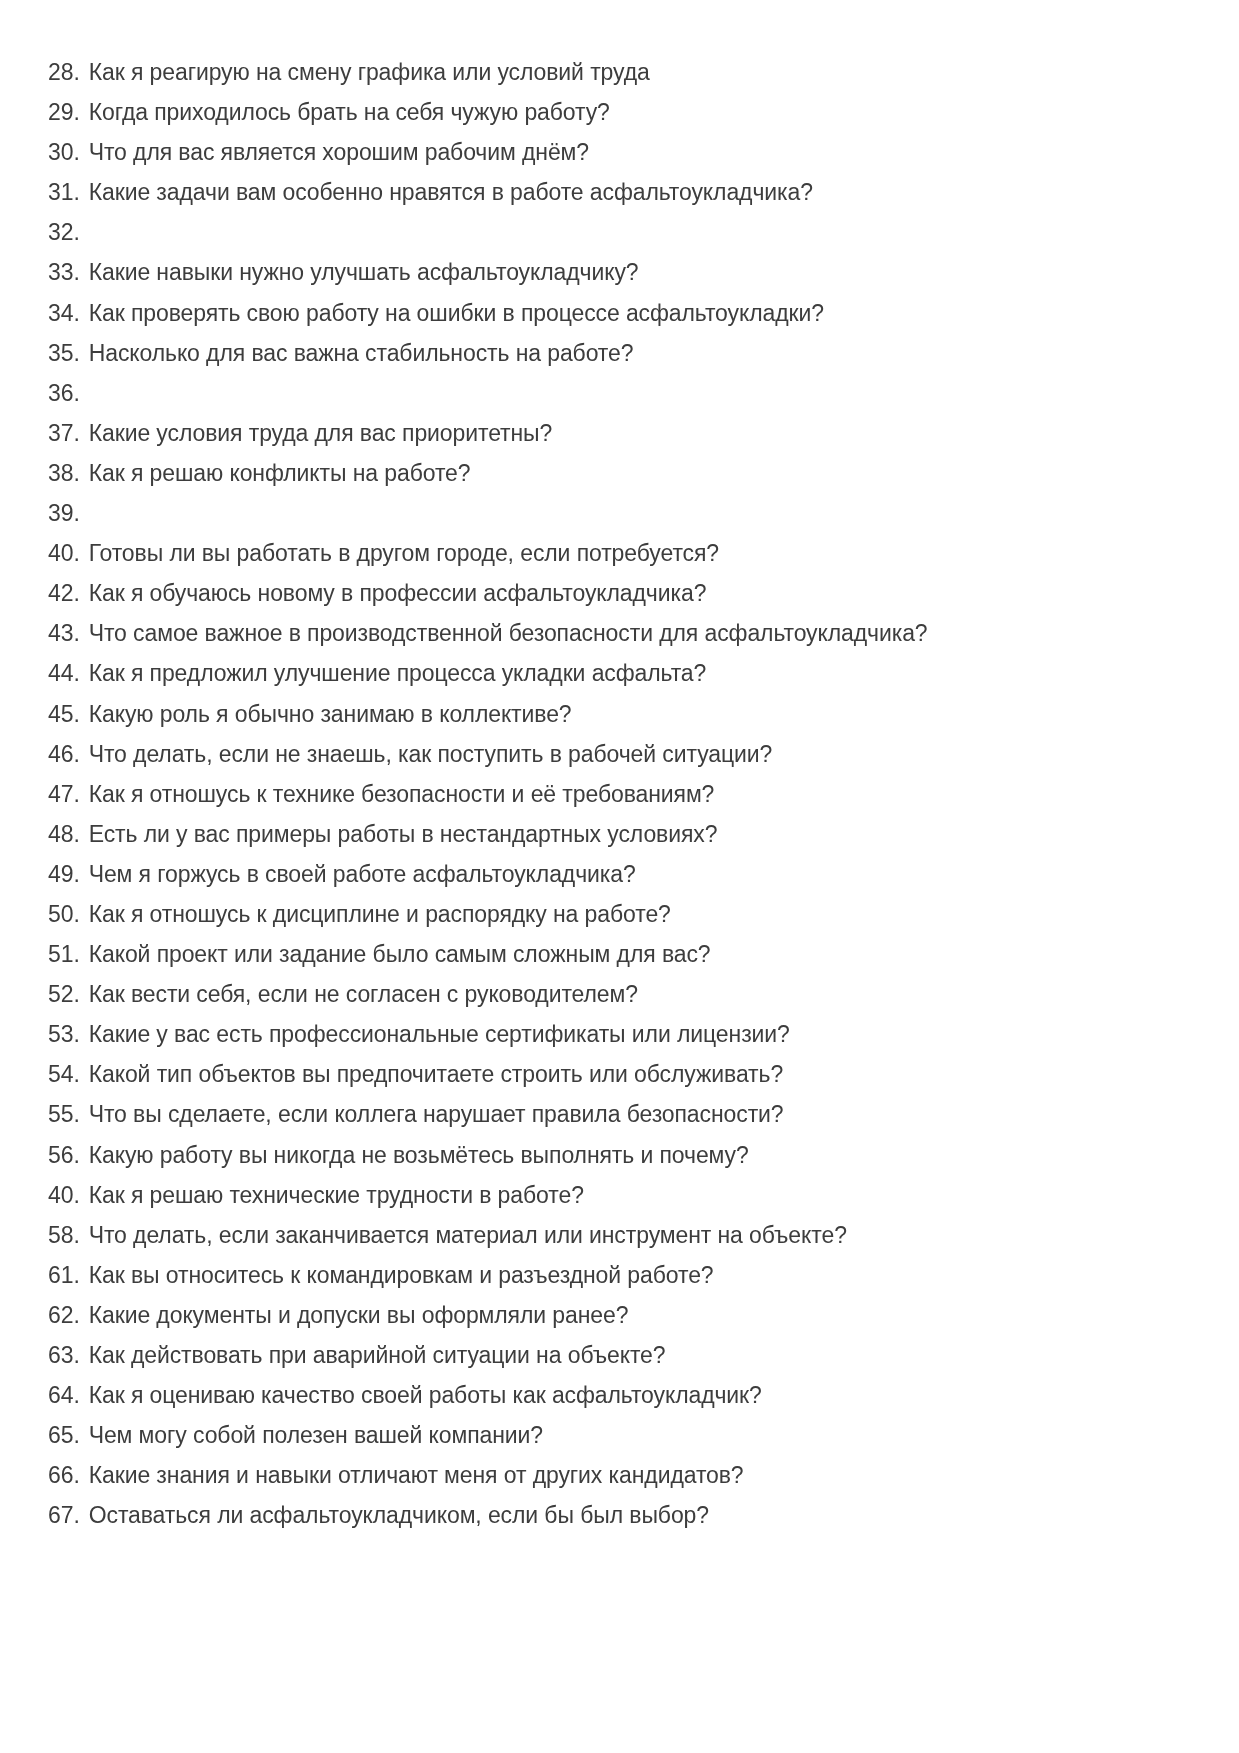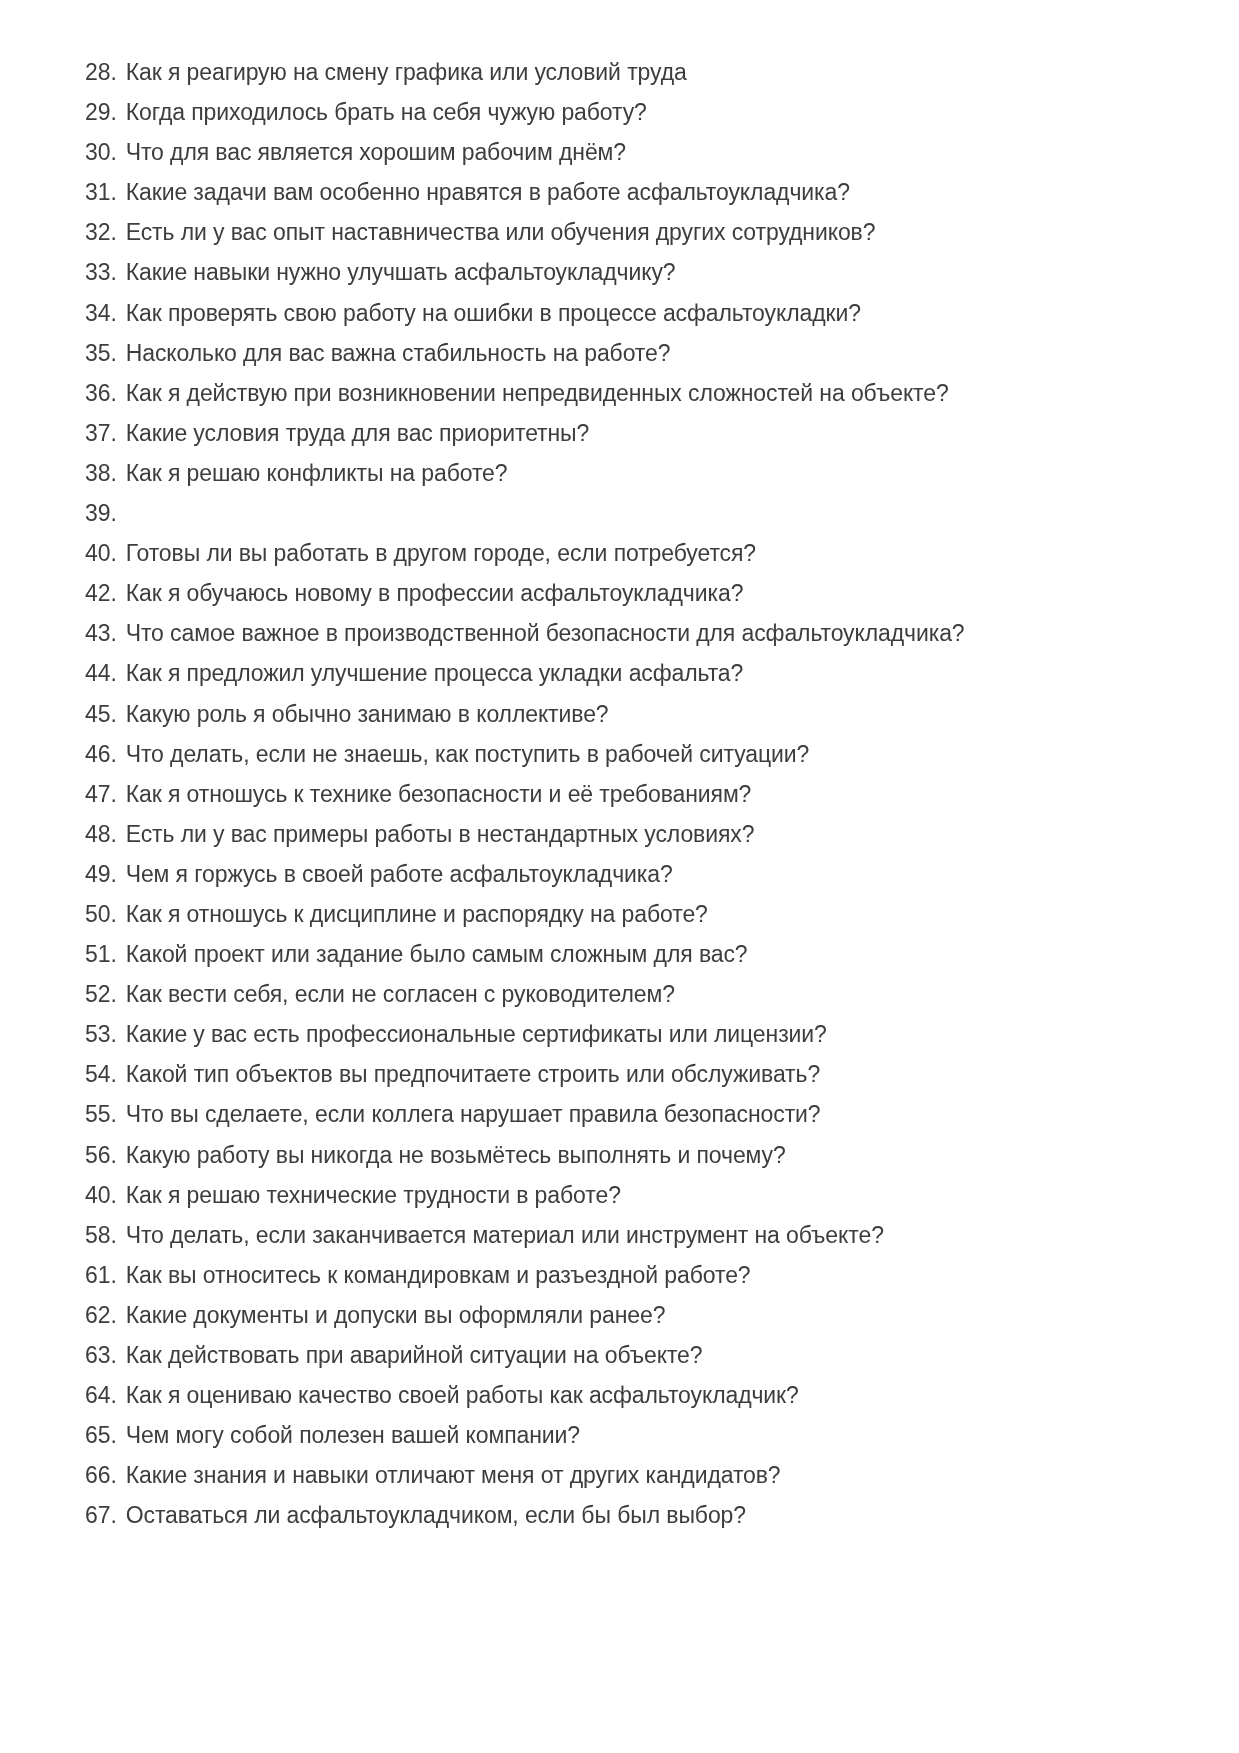--- a/index.html
+++ b/index.html
@@ -11,21 +11,21 @@
     width: 1239px;
     height: 1753px;
     overflow: hidden;
     font-family: "Liberation Sans", "DejaVu Sans", sans-serif;
     color: #3d3d3d;
   }
   .page {
     box-sizing: border-box;
     width: 1239px;
     height: 1753px;
-    padding: 52px 60px 0 85px;
+    padding: 52px 60px 0 48px;
     background: #ffffff;
   }
   .question-list {
     margin: 0;
     padding: 0;
     list-style: none;
   }
   .row {
     display: flex;
     align-items: baseline;
@@ -54,37 +54,35 @@
       <div class="row">
         <span class="num">30.</span>
         <span>Что для вас является хорошим рабочим днём?</span>
       </div>
       <div class="row">
         <span class="num">31.</span>
         <span>Какие задачи вам особенно нравятся в работе асфальтоукладчика?</span>
       </div>
       <div class="row">
         <span class="num">32.</span>
-        <span>Есть ли у вас опыт наставничества или обучения других сотрудников?</span>
       </div>
       <div class="row">
         <span class="num">33.</span>
         <span>Какие навыки нужно улучшать асфальтоукладчику?</span>
       </div>
       <div class="row">
         <span class="num">34.</span>
         <span>Как проверять свою работу на ошибки в процессе асфальтоукладки?</span>
       </div>
       <div class="row">
         <span class="num">35.</span>
         <span>Насколько для вас важна стабильность на работе?</span>
       </div>
       <div class="row">
         <span class="num">36.</span>
-        <span>Как я действую при возникновении непредвиденных сложностей на объекте?</span>
       </div>
       <div class="row">
         <span class="num">37.</span>
         <span>Какие условия труда для вас приоритетны?</span>
       </div>
       <div class="row">
         <span class="num">38.</span>
         <span>Как я решаю конфликты на работе?</span>
       </div>
       <div class="row">

